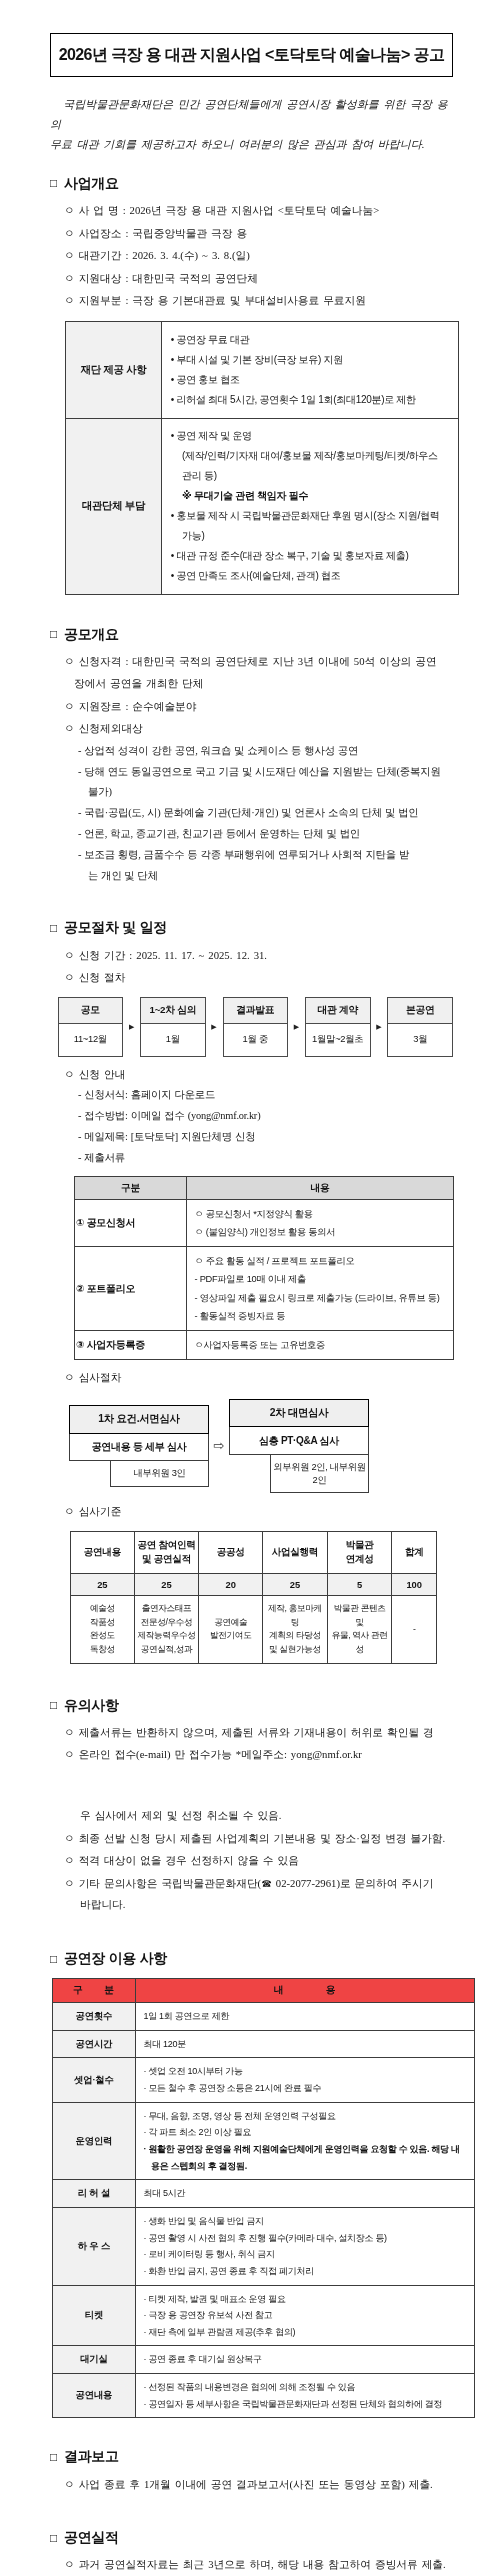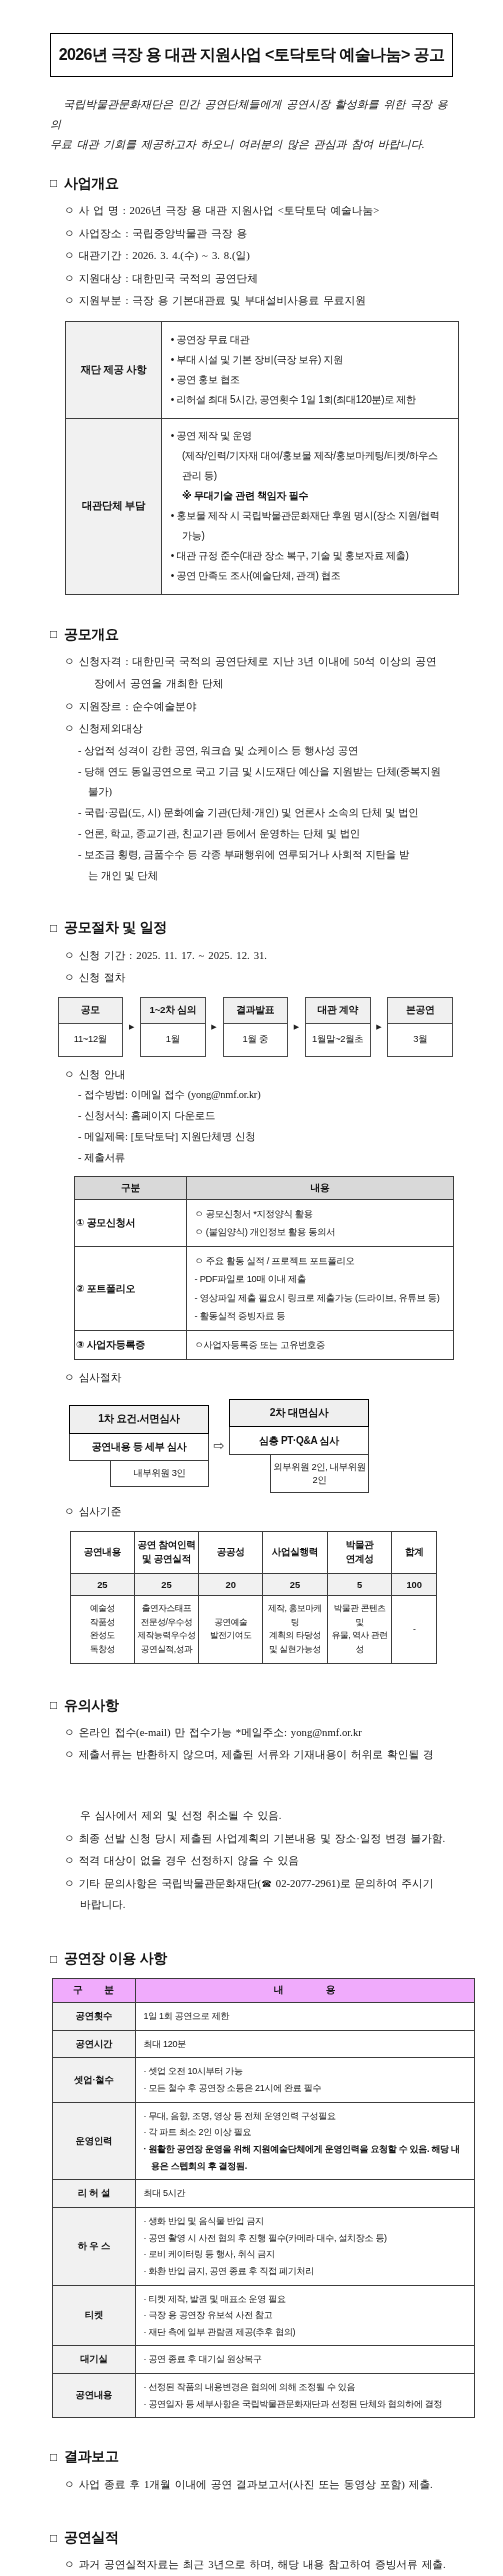--- a/index.html
+++ b/index.html
@@ -21,21 +21,21 @@
     font-family:"Liberation Sans","DejaVu Sans",sans-serif;
     font-weight:bold;font-size:14px;letter-spacing:-0.3px;
   }
   .sec-h .sq{font-size:12px;font-weight:normal;position:relative;top:-0.6px;}
   .mt1{margin-top:20px;} .mt2{margin-top:31px;} .mt3{margin-top:33px;}
   .mt4{margin-top:33px;} .mt5{margin-top:34px;} .mt6{margin-top:30px;} .mt7{margin-top:34px;}
   .o-list{margin-top:6.3px;}
   .o-item{font-size:10.7px;line-height:2.1;margin-left:14px;word-spacing:1.3px;
     padding-left:16.4px;text-indent:-16.4px;}
   .o-single{font-size:10.7px;line-height:2.1;margin-left:14px;word-spacing:1.3px;}
-  .wrap-ind{margin-left:44px;font-size:10.7px;line-height:2.05;word-spacing:1.3px;}
+  .wrap-ind{margin-left:24px;font-size:10.7px;line-height:2.05;word-spacing:1.3px;}
   .dash-list{margin-top:1.3px;}
   .dash-item{font-size:10.4px;line-height:2.0;margin-left:28px;word-spacing:0.6px;
     padding-left:10px;text-indent:-10px;letter-spacing:-0.2px;}
   .dash-cont{margin-left:38px;font-size:10.4px;line-height:2.0;}
   
   table{border-collapse:collapse;}
   td,th{border:0.6px solid #3c3c3c;vertical-align:middle;}
   
   .t1{width:394px;margin:10px 0 0 15px;font-family:"Liberation Sans","DejaVu Sans",sans-serif;}
   .t1 .lbl{width:93px;background:#f1f1f1;font-weight:bold;text-align:center;font-size:10.4px;letter-spacing:-0.3px;}
@@ -69,21 +69,21 @@
   .crit{width:367px;margin:8.8px 0 0 20px;font-family:"Liberation Sans","DejaVu Sans",sans-serif;text-align:center;}
   .crit th{font-size:9.6px;font-weight:bold;padding:6.3px 1.3px;white-space:pre-line;line-height:1.5;background:#fff;letter-spacing:-0.3px;}
   .crit .pts td{background:#f1f1f1;font-weight:bold;font-size:9.4px;padding:5px 1.3px;}
   .crit .dsc td{font-size:8.7px;line-height:1.55;padding:6.3px 1.9px;white-space:pre-line;letter-spacing:-0.4px;}
   .crit col.c1{width:63px}.crit col.c2{width:64px}.crit col.c3{width:63px}
   .crit col.c4{width:64px}.crit col.c5{width:64px}.crit col.c6{width:44px}
   
   .note-gap{height:39px;}
   
   .venue{width:423px;margin:10px 0 0 1.9px;font-family:"Liberation Sans","DejaVu Sans",sans-serif;}
-  .venue th{background:#f0abfc;font-size:9.8px;font-weight:bold;padding:5px 2.5px;letter-spacing:0.6px;}
+  .venue th{background:#ef4444;font-size:9.8px;font-weight:bold;padding:5px 2.5px;letter-spacing:0.6px;}
   .venue .lbl{width:77px;background:#f1f1f1;font-weight:bold;text-align:center;font-size:9.4px;letter-spacing:-0.2px;}
   .venue .cnt{padding:5px 7.6px;font-size:9px;line-height:1.85;letter-spacing:-0.3px;}
   .v-line{padding-left:7.6px;text-indent:-7.6px;}
 </style>
 </head>
 <body>
 
 <div class="title-box">2026년 극장 용 대관 지원사업 &lt;토닥토닥 예술나눔&gt; 공고</div>
 
 <div class="intro">
@@ -179,22 +179,22 @@
   <div class="fl-arrow">▶</div>
   <div class="flow-box">
     <div class="fb-h">본공연</div>
     <div class="fb-v">3월</div>
   </div>
 </div>
 
 <div class="o-list">
   <div class="o-single">ㅇ 신청 안내</div>
   <div>
+      <div class="dash-item">- 신청서식: 홈페이지 다운로드</div>
       <div class="dash-item">- 접수방법: 이메일 접수 (yong@nmf.or.kr)</div>
-      <div class="dash-item">- 신청서식: 홈페이지 다운로드</div>
       <div class="dash-item">- 메일제목: [토닥토닥] 지원단체명 신청</div>
       <div class="dash-item">- 제출서류</div>
     </div>
 </div>
 
 <table class="docs">
   <tbody>
       <tr>
     <th style="width:106px">구분</th>
     <th>내용</th>
@@ -293,22 +293,22 @@
     <td>-</td>
   </tr>
 </tbody>
   </table>
 
 <div class="sec-h mt4">
   <span class="sq">□</span>
   <span>유의사항</span>
 </div>
 <div class="o-list">
+  <div class="o-single">ㅇ 제출서류는 반환하지 않으며, 제출된 서류와 기재내용이 허위로 확인될 경</div>
   <div class="o-single">ㅇ 온라인 접수(e-mail) 만 접수가능 *메일주소: yong@nmf.or.kr</div>
-  <div class="o-single">ㅇ 제출서류는 반환하지 않으며, 제출된 서류와 기재내용이 허위로 확인될 경</div>
   <div class="note-gap"></div>
   <div class="wrap-ind" style="margin-left:30px">우 심사에서 제외 및 선정 취소될 수 있음.</div>
   <div class="o-single">ㅇ 최종 선발 신청 당시 제출된 사업계획의 기본내용 및 장소·일정 변경 불가함.</div>
   <div class="o-single">ㅇ 적격 대상이 없을 경우 선정하지 않을 수 있음</div>
   <div class="o-single">ㅇ 기타 문의사항은 국립박물관문화재단(☎ 02-2077-2961)로 문의하여 주시기</div>
   <div class="wrap-ind" style="margin-left:30px">바랍니다.</div>
 </div>
 
 <div class="sec-h mt5">
   <span class="sq">□</span>

